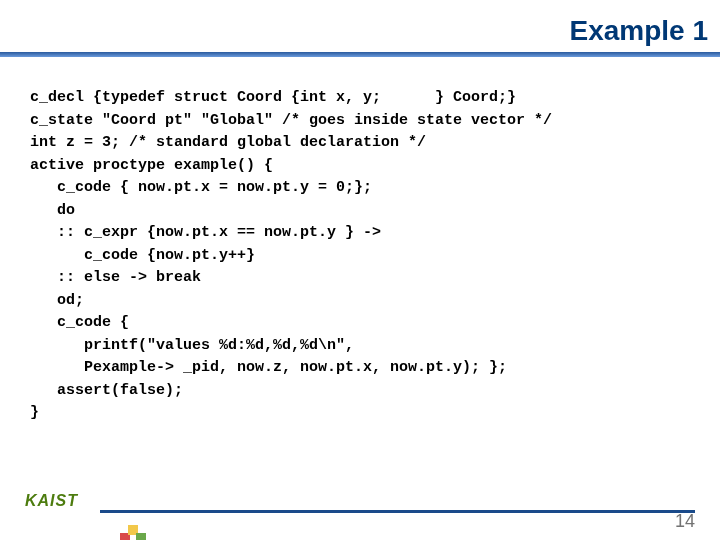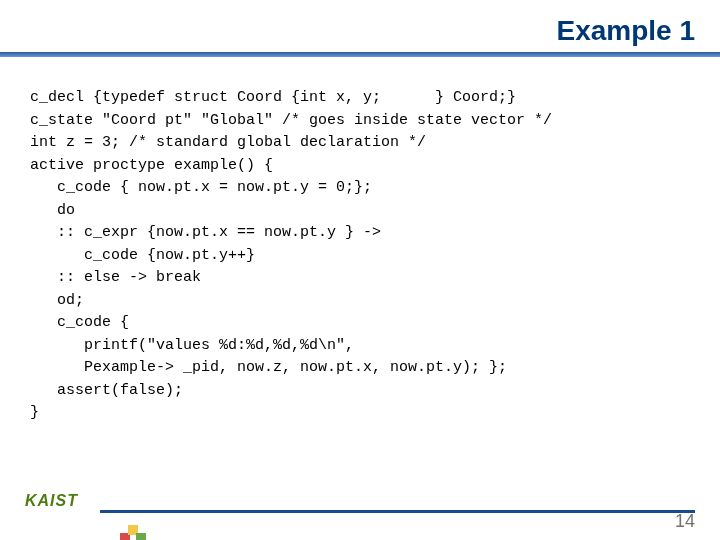--- a/index.html
+++ b/index.html
@@ -7,35 +7,35 @@
     padding: 0;
     width: 720px;
     height: 540px;
     background: white;
     font-family: Arial, sans-serif;
     position: relative;
     overflow: hidden;
   }
   .title-bar {
     text-align: right;
-    padding: 15px 25px 5px 25px;
+    padding: 15px 12px 5px 25px;
     font-size: 28px;
     font-weight: bold;
     color: #003875;
   }
   .title-underline {
     height: 5px;
     background: linear-gradient(to bottom, #2a5a9e 0%, #4a7abc 50%, #6a9adc 100%);
     margin: 0;
   }
   .code-block {
     padding: 30px 30px 10px 30px;
     font-family: "Courier New", monospace;
     font-size: 15px;
-    font-weight: normal;
+    font-weight: bold;
     line-height: 1.5;
     white-space: pre;
     color: #000;
   }
   .footer {
     position: absolute;
     bottom: 5px;
     left: 0;
     right: 0;
     height: 50px;

